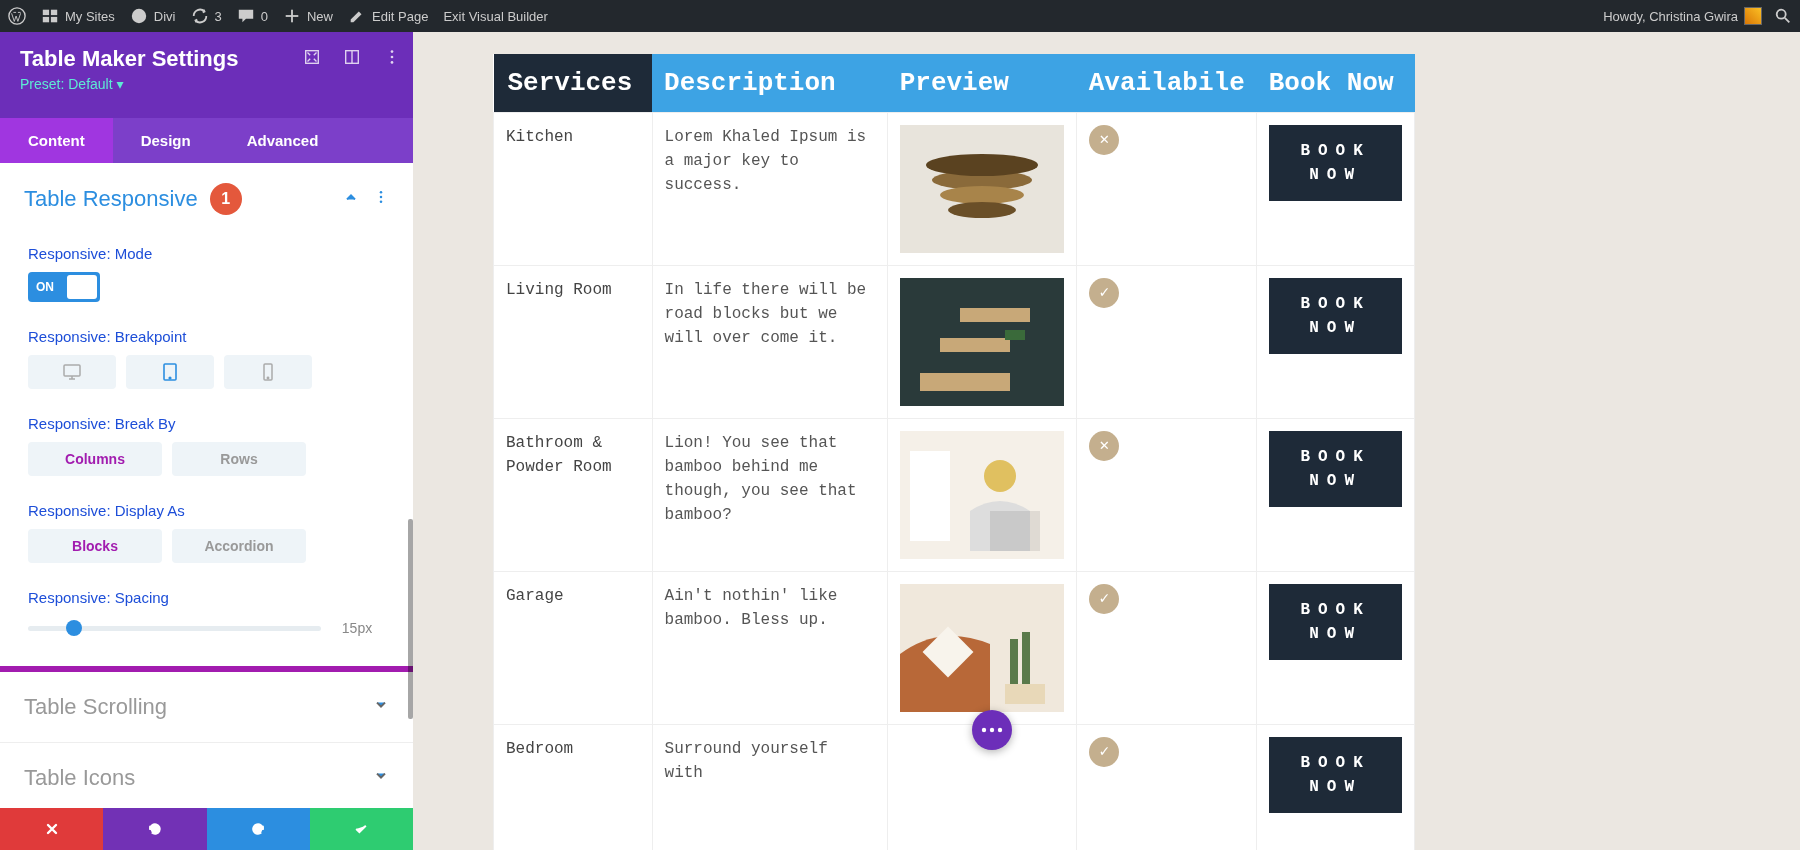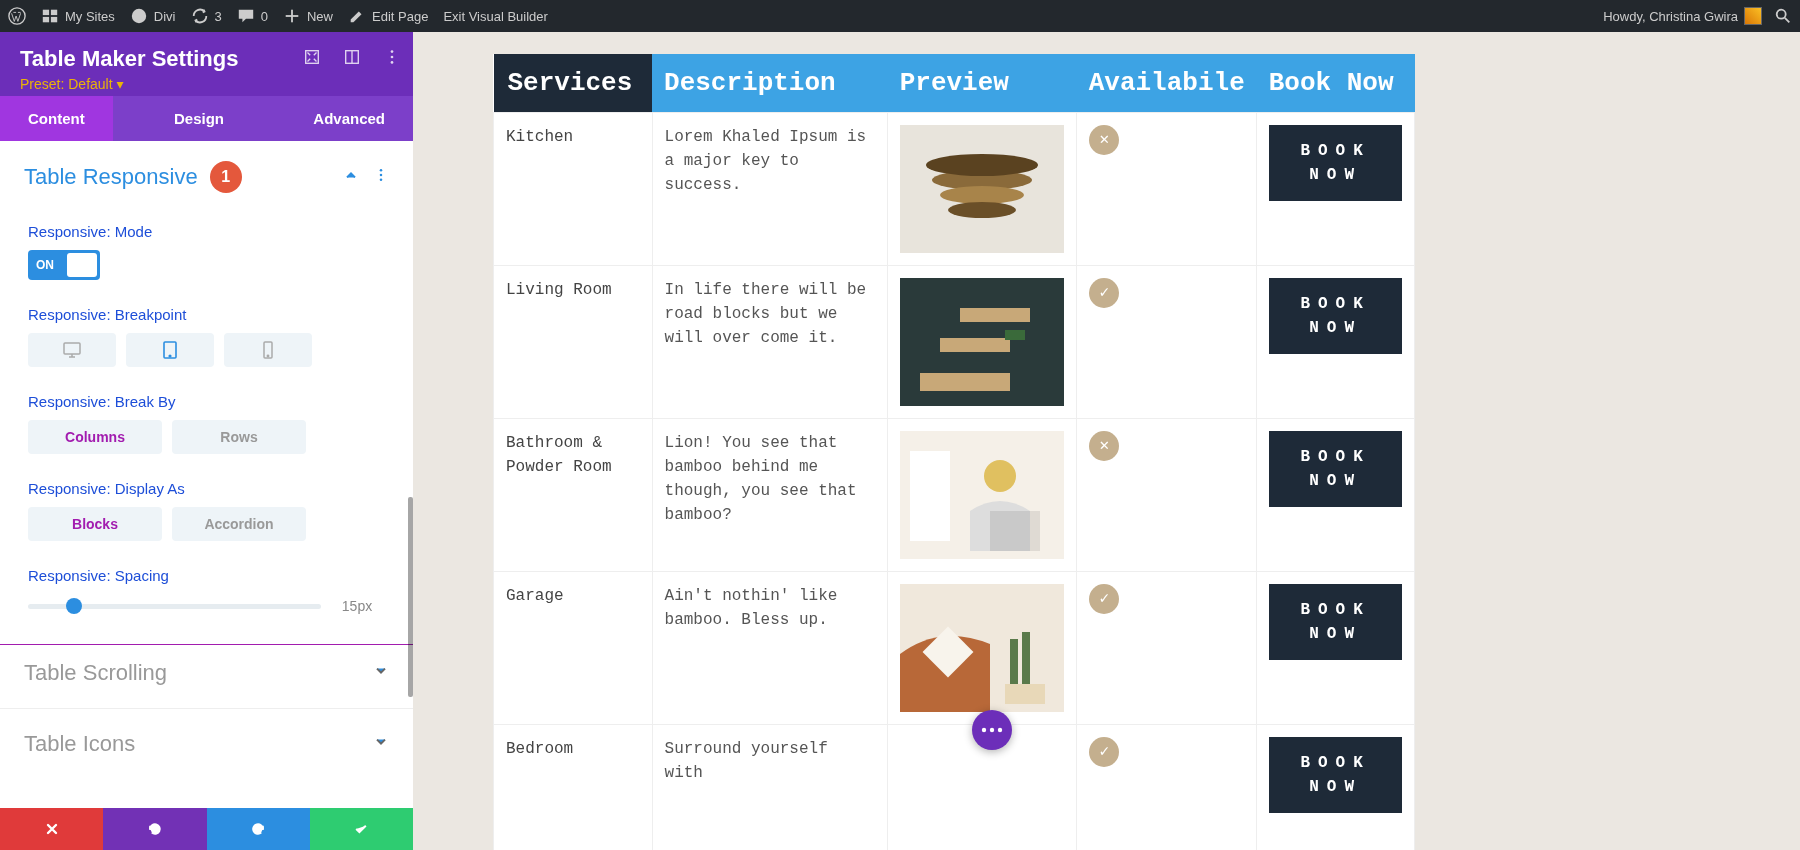--- a/index.html
+++ b/index.html
@@ -12,28 +12,28 @@
 .wp-item { display: flex; align-items: center; gap: 6px; cursor: pointer; }
 .wp-icon { width: 18px; height: 18px; display: inline-flex; align-items: center; justify-content: center; }
 .avatar-sm { width: 18px; height: 18px; background: linear-gradient(45deg, #d97706, #fbbf24); border: 1px solid #666; }
 
 
 .main-wrap { display: flex; height: calc(100% - 32px); }
 .sidebar { width: 413px; background: #fff; display: flex; flex-direction: column; position: relative; }
 .content-area { flex: 1; overflow: auto; padding: 22px 80px; font-family: Liberation Mono, monospace; }
 
 
-.sb-header { background: #6c2eb9; color: #fff; padding: 14px 20px 4px; position: relative; }
+.sb-header { background: #6c2eb9; color: #fff; padding: 14px 20px 26px; position: relative; }
 .sb-title { font-size: 22px; font-weight: 600; }
-.sb-preset { font-size: 14px; color: #eab308; margin-top: 4px; cursor: pointer; }
+.sb-preset { font-size: 14px; color: #5eead4; margin-top: 4px; cursor: pointer; }
 .sb-header-icons { position: absolute; right: 12px; top: 16px; display: flex; gap: 22px; }
 .sb-hicon { width: 18px; height: 18px; cursor: pointer; opacity: 0.8; }
 
 
-.sb-tabs { display: flex; background: #7c3fc9; justify-content: space-between; }
+.sb-tabs { display: flex; background: #7c3fc9; }
 .sb-tab { flex: 0 0 auto; padding: 14px 28px; font-size: 15px; color: #fff; cursor: pointer; font-weight: 600; }
 .sb-tab.active { background: #a036e0; }
 
 
 .sb-body { flex: 1; overflow: auto; padding: 0; position: relative; }
 .sb-scrollthumb { position: absolute; right: 0; top: 356px; width: 5px; height: 200px; background: rgba(0,0,0,0.35); border-radius: 2px; }
 
 
 .panel-hdr { display: flex; align-items: center; padding: 20px 24px 12px; cursor: pointer; }
 .panel-title { font-size: 22px; font-weight: 500; color: #2c8ee0; }
@@ -263,21 +263,21 @@
 
         <div class="opt-label" style="margin-top:26px">Responsive: Spacing</div>
         <div class="slider-row">
           <div class="slider-track">
               <div class="slider-thumb"></div>
             </div>
           <div class="slider-val">15px</div>
         </div>
       </div>
 
-      <div class="panel-hdr" style="border-top:1px solid #a21caf;padding-top:15px;padding-bottom:22px">
+      <div class="panel-hdr" style="border-top:6px solid #a21caf;padding-top:22px;padding-bottom:22px">
         <span class="panel-title muted">Table Scrolling</span>
         <span class="panel-right">
             <span><svg class="svg-i" viewBox="0 0 20 20" fill="none" stroke="#666" stroke-width="2.5">
                 <path d="m5 7 5 5 5-5"></path>
               </svg></span>
           </span>
       </div>
 
       <div class="panel-hdr" style="border-top:1px solid #eee;padding-top:22px;padding-bottom:22px">
         <span class="panel-title muted">Table Icons</span>

